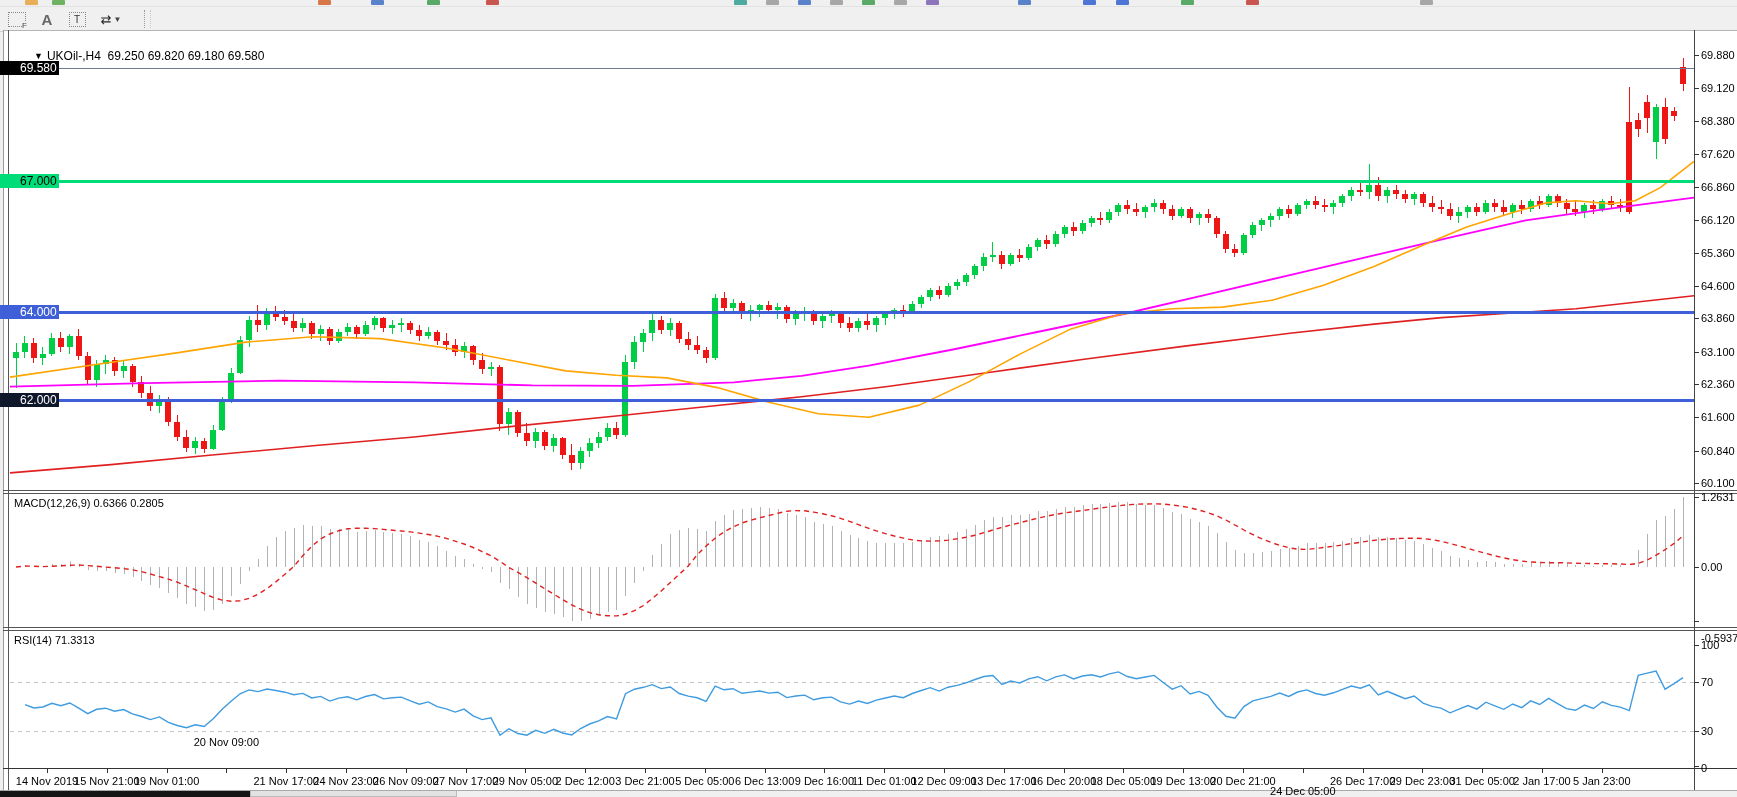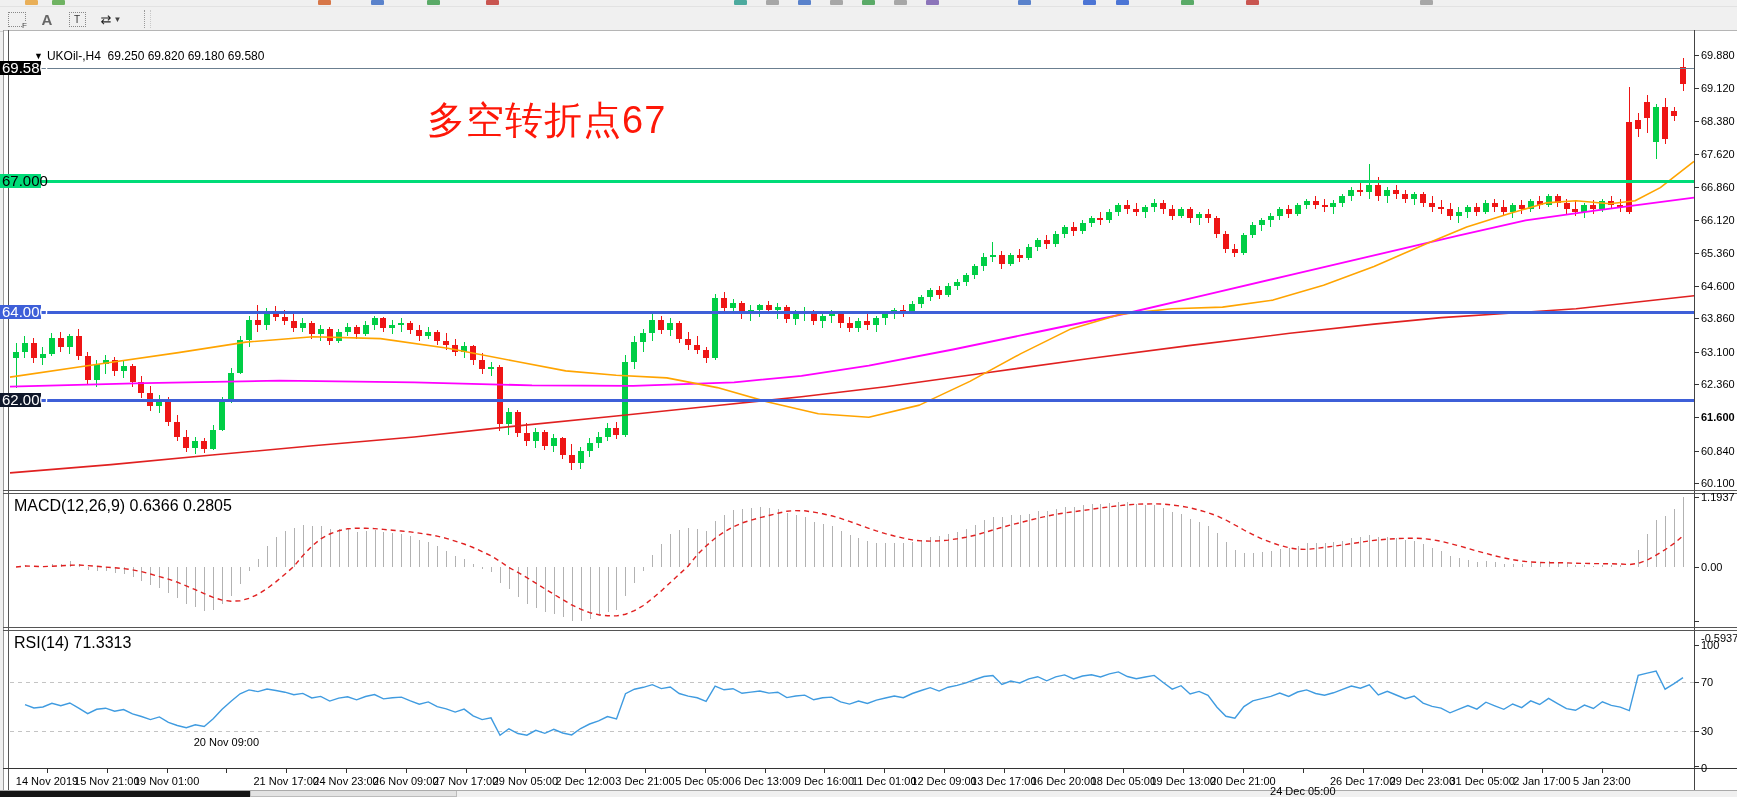--- a/index.html
+++ b/index.html
@@ -19,25 +19,25 @@
   .tbox{width:15px;height:13px;border:1px dotted #888;font-size:10px;color:#333;display:flex;align-items:center;justify-content:center;}
   .cycle{font-size:13px;color:#222;}
   .caret{font-size:8px;color:#444;margin-left:2px;}
   .grip{width:5px;height:18px;margin:0 6px 0 16px;border-left:1px dotted #9a9a9a;border-right:1px dotted #c9c9c9;}
   .tf-btn{min-width:24px;padding:3px 5px;margin:0 1px;text-align:center;color:#222;border:1px solid transparent;border-radius:2px;cursor:default;}
   .tf-btn.active{background:#fbfbfb;border:1px solid #a8a8a8;box-shadow:inset 0 0 2px #ddd;}
   
   .plot-svg{position:absolute;left:0;top:0;z-index:1;}
   .overlay{position:absolute;left:0;top:0;width:1737px;height:640px;z-index:2;pointer-events:none;}
   .axlabel{position:absolute;font-size:11px;color:#000;line-height:12px;white-space:nowrap;}
-  .tag{position:absolute;left:1696px;width:39px;font-size:15px;line-height:14px;height:14px;text-align:left;padding-left:2px;white-space:nowrap;}
+  .tag{position:absolute;left:1696px;width:39px;font-size:12px;line-height:14px;height:14px;text-align:left;padding-left:20px;white-space:nowrap;}
   .timelabel{position:absolute;font-size:11px;color:#000;line-height:12px;white-space:nowrap;transform:translateX(-50%);}
   .symline{position:absolute;left:14px;top:35px;font-size:12px;color:#000;white-space:pre;}
   .symline .tri{font-size:9px;margin-right:4px;vertical-align:1px;color:#000;}
-  .indlabel{position:absolute;font-size:16px;color:#000;}
+  .indlabel{position:absolute;font-size:11px;color:#000;}
   .annot{position:absolute;left:427px;top:95px;font-size:38px;letter-spacing:1px;white-space:nowrap;}
   .bstrip1{position:absolute;left:0;top:791px;width:250px;height:6px;background:#151515;}
   .bstrip2{position:absolute;left:250px;top:791px;width:205px;height:6px;background:#e3e3e3;border:1px solid #bbb;border-top:none;height:5px;}
 </style>
 </head>
 <body>
 
 <div class="screen">
 
   <div class="topstrip" id="topstrip">
@@ -736,44 +736,43 @@
         <line x1="1482.5" y1="768" x2="1482.5" y2="773" stroke="#333" stroke-width="1"></line>
         <line x1="1542.5" y1="768" x2="1542.5" y2="773" stroke="#333" stroke-width="1"></line>
         <line x1="1602.5" y1="768" x2="1602.5" y2="773" stroke="#333" stroke-width="1"></line>
       </g>
     </svg>
 
   <div class="overlay" id="overlay">
     <div class="symline">
       <span class="tri">▼</span><span>UKOil-,H4  69.250 69.820 69.180 69.580</span>
     </div>
-    <div class="annot" id="annot" style="color: rgb(254, 23, 8);">多空转折点67</div>
     <div class="indlabel" style="left:14px;top:497px;">MACD(12,26,9) 0.6366 0.2805</div>
     <div class="indlabel" style="left:14px;top:634px;">RSI(14) 71.3313</div>
     <div class="bstrip1"></div>
     <div class="bstrip2"></div>
   <div class="axlabel" style="left: 1701px; top: 49px;">69.880</div>
       <div class="axlabel" style="left: 1701px; top: 82.2576px;">69.120</div>
       <div class="axlabel" style="left: 1701px; top: 114.64px;">68.380</div>
       <div class="axlabel" style="left: 1701px; top: 147.898px;">67.620</div>
       <div class="axlabel" style="left: 1701px; top: 181.155px;">66.860</div>
       <div class="axlabel" style="left: 1701px; top: 213.538px;">66.120</div>
       <div class="axlabel" style="left: 1701px; top: 246.795px;">65.360</div>
       <div class="axlabel" style="left: 1701px; top: 280.053px;">64.600</div>
       <div class="axlabel" style="left: 1701px; top: 312.435px;">63.860</div>
       <div class="axlabel" style="left: 1701px; top: 345.693px;">63.100</div>
       <div class="axlabel" style="left: 1701px; top: 378.075px;">62.360</div>
-      <div class="axlabel" style="left: 1701px; top: 411.333px; font-weight: bold;">61.600</div>
+      <div class="axlabel" style="left: 1701px; top: 411.333px;">61.600</div>
       <div class="axlabel" style="left: 1701px; top: 444.59px;">60.840</div>
       <div class="axlabel" style="left: 1701px; top: 476.973px;">60.100</div>
       <div class="tag" style="left: 0px; top: 61.128px; background: rgb(0, 0, 0); color: rgb(255, 255, 255);">69.580</div>
       <div class="tag" style="left: 0px; top: 174.029px; background: rgb(0, 220, 120); color: rgb(0, 0, 0);">67.000</div>
       <div class="tag" style="left: 0px; top: 305.309px; background: rgb(62, 95, 216); color: rgb(255, 255, 255);">64.000</div>
       <div class="tag" style="left: 0px; top: 392.829px; background: #0f172a; color: rgb(255, 255, 255);">62.000</div>
-      <div class="axlabel" style="left: 1701px; top: 491px;">1.1937</div>
+      <div class="axlabel" style="left: 1701px; top: 491px;">1.2631</div>
       <div class="axlabel" style="left: 1701px; top: 561px;">0.00</div>
       <div class="axlabel" style="left: 1701px; top: 632px;">-0.5937</div>
       <div class="axlabel" style="left: 1701px; top: 639px;">100</div>
       <div class="axlabel" style="left: 1701px; top: 676px;">70</div>
       <div class="axlabel" style="left: 1701px; top: 725px;">30</div>
       <div class="axlabel" style="left: 1701px; top: 762px;">0</div>
       <div class="timelabel" style="left: 47px; top: 775px;">14 Nov 2019</div>
       <div class="timelabel" style="left: 106.8px; top: 775px;">15 Nov 21:00</div>
       <div class="timelabel" style="left: 166.6px; top: 775px;">19 Nov 01:00</div>
       <div class="timelabel" style="left: 226.4px; top: 736px;">20 Nov 09:00</div>

